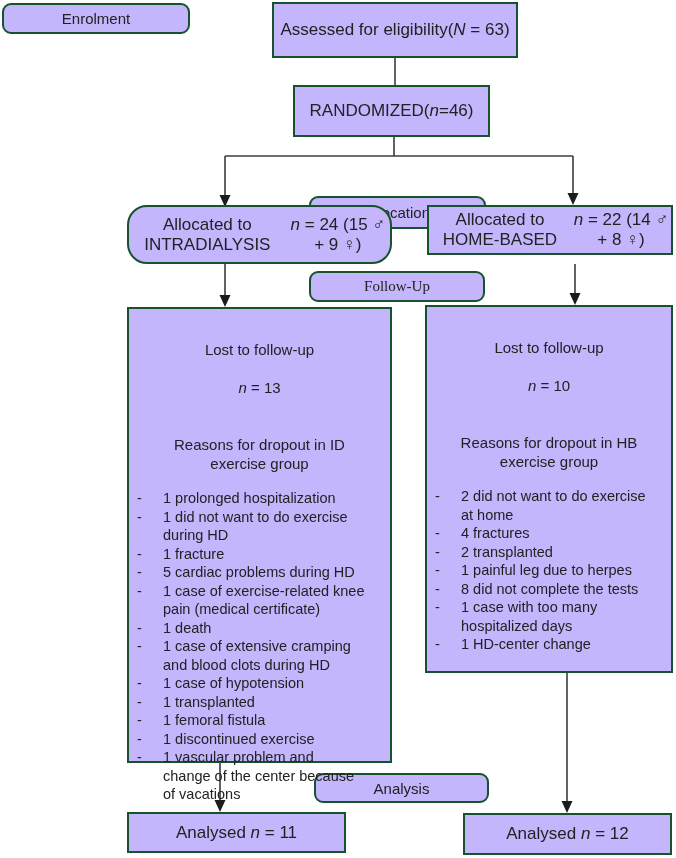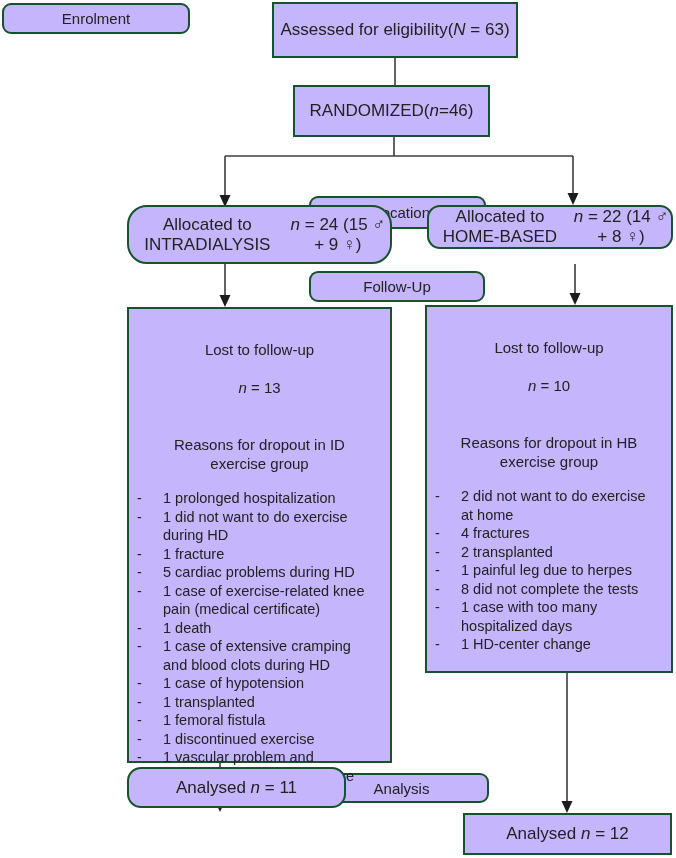--- a/index.html
+++ b/index.html
@@ -103,21 +103,21 @@
   </svg>
 
   <div class="node stage-label" style="left:2px; top:3px; width:188px; height:31px;">
     <span>Enrolment</span>
   </div>
 
   <div class="node stage-label" style="left:309px; top:165px; width:177px; height:33px;margin-top:31px;">
     <span>Allocation</span>
   </div>
 
-  <div class="node stage-label" style="left:309px; top:271px; width:176px; height:31px;">
+  <div class="node stage-label" style="left:309px; top:271px; width:176px; height:31px;font-family:Liberation Serif, serif;">
     <span>Follow-Up</span>
   </div>
 
   <div class="node stage-label" style="left:314px; top:773px; width:175px; height:30px;">
     <span>Analysis</span>
   </div>
 
   <div class="node two-line" style="left:272px; top:2px; width:246px; height:56px;">
     <div>Assessed for eligibility</div>
     <div><span>(</span><i>N</i><span> = 63)</span></div>
@@ -126,21 +126,21 @@
   <div class="node two-line" style="left:293px; top:85px; width:197px; height:52px;">
     <div>RANDOMIZED</div>
     <div><span>(</span><i>n</i><span>=46)</span></div>
   </div>
 
   <div class="node two-line" style="left:127px; top:205px; width:265px; height:59px;border-radius:20px;">
     <div>Allocated to INTRADIALYSIS</div>
     <div><i>n</i><span> = 24 (15 ♂ + 9 ♀)</span></div>
   </div>
 
-  <div class="node two-line" style="left:427px; top:205px; width:246px; height:44px;border-radius:13px;">
+  <div class="node two-line" style="left:427px; top:205px; width:246px; height:50px;">
     <div>Allocated to HOME-BASED</div>
     <div><i>n</i><span> = 22 (14 ♂ + 8 ♀)</span></div>
   </div>
 
   <div class="node lost-box" style="left:127px; top:307px; width:265px; height:456px;">
     <div class="lost-title">
       <div>Lost to follow-up</div>
       <div><i>n</i><span> = 13</span></div>
     </div>
     <div class="lost-subtitle">Reasons for dropout in ID
@@ -236,21 +236,21 @@
           <span class="li-text">1 case with too many
 hospitalized days</span>
         </div>
         <div class="li-row">
           <span class="li-dash">-</span>
           <span class="li-text">1 HD-center change</span>
         </div>
       </div>
   </div>
 
-  <div class="node two-line" style="left:127px; top:767px; width:219px; height:41px;border-radius:14px;">
+  <div class="node two-line" style="left:127px; top:812px; width:219px; height:41px;">
     <div><span>Analysed </span><i>n</i><span> = 11</span></div>
   </div>
 
   <div class="node two-line" style="left:463px; top:813px; width:209px; height:42px;">
     <div><span>Analysed </span><i>n</i><span> = 12</span></div>
   </div>
 
 </div>
 
 </body></html>

